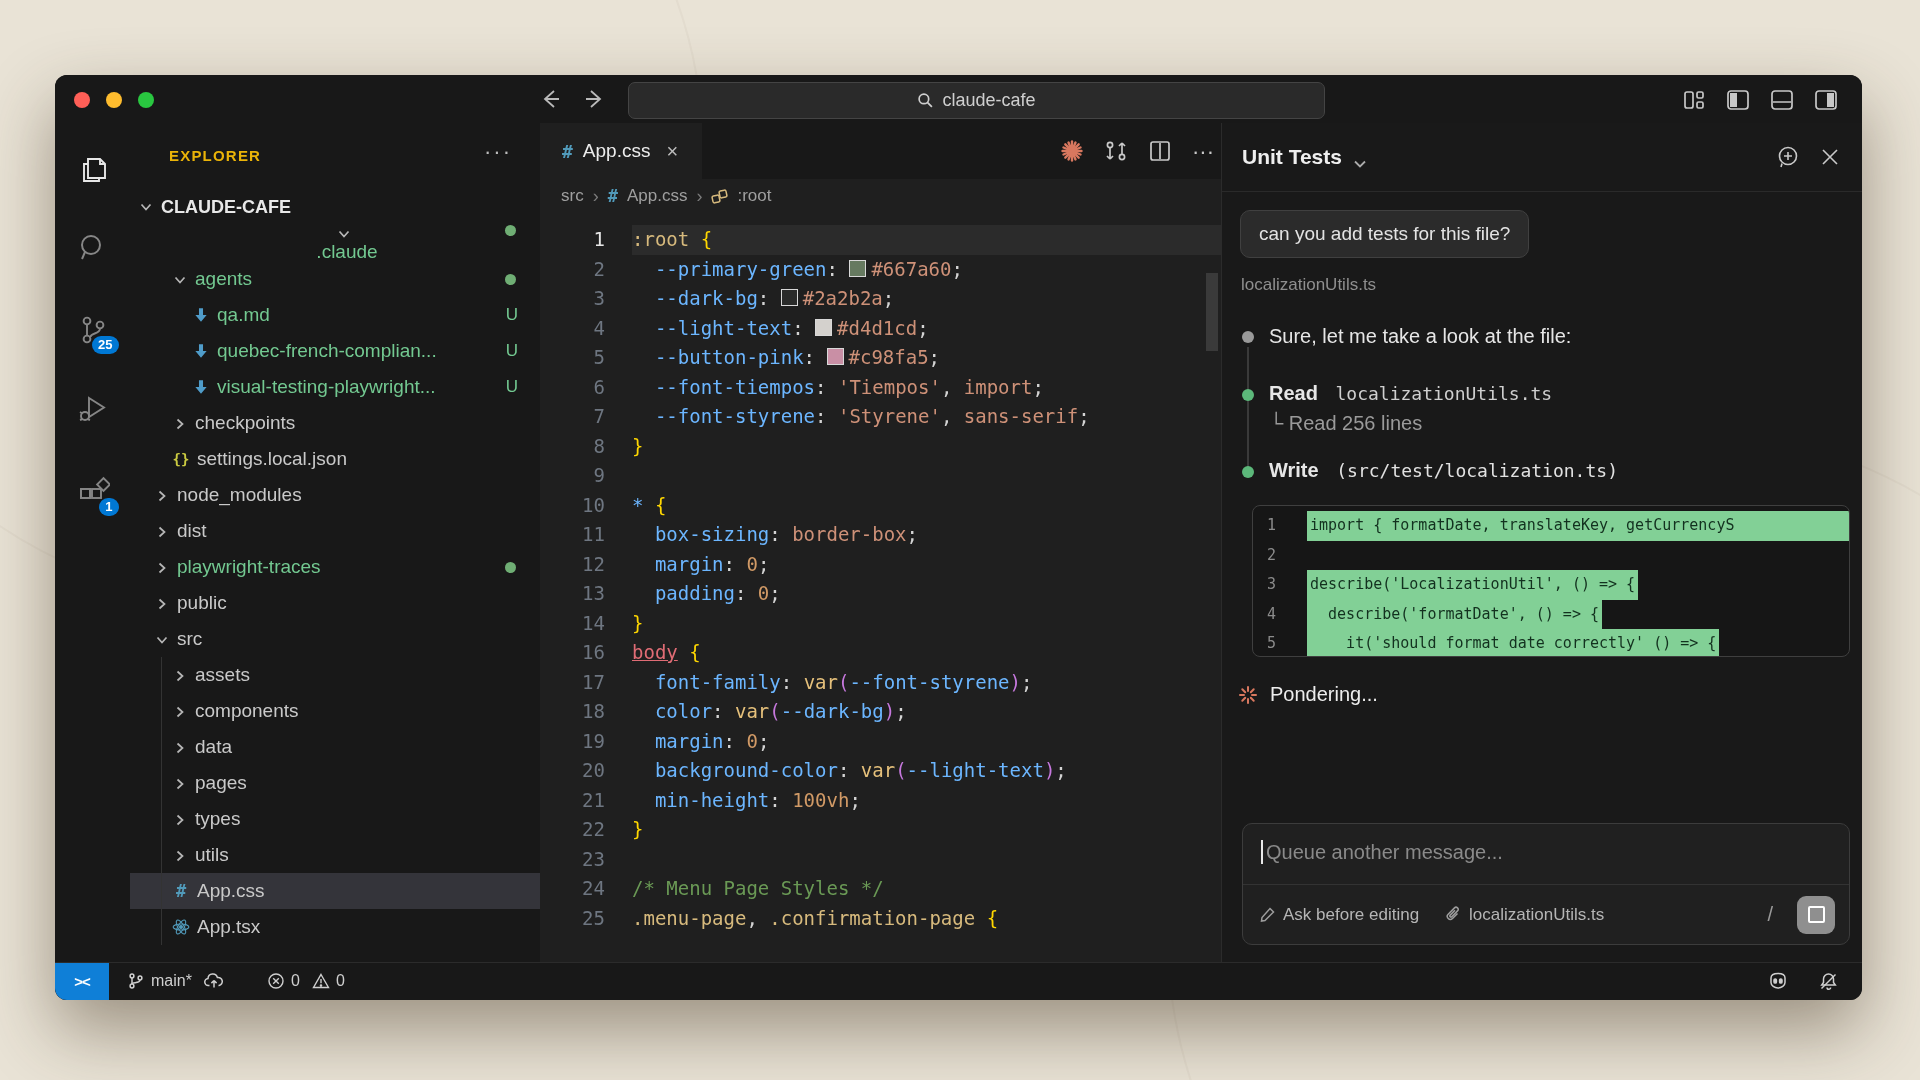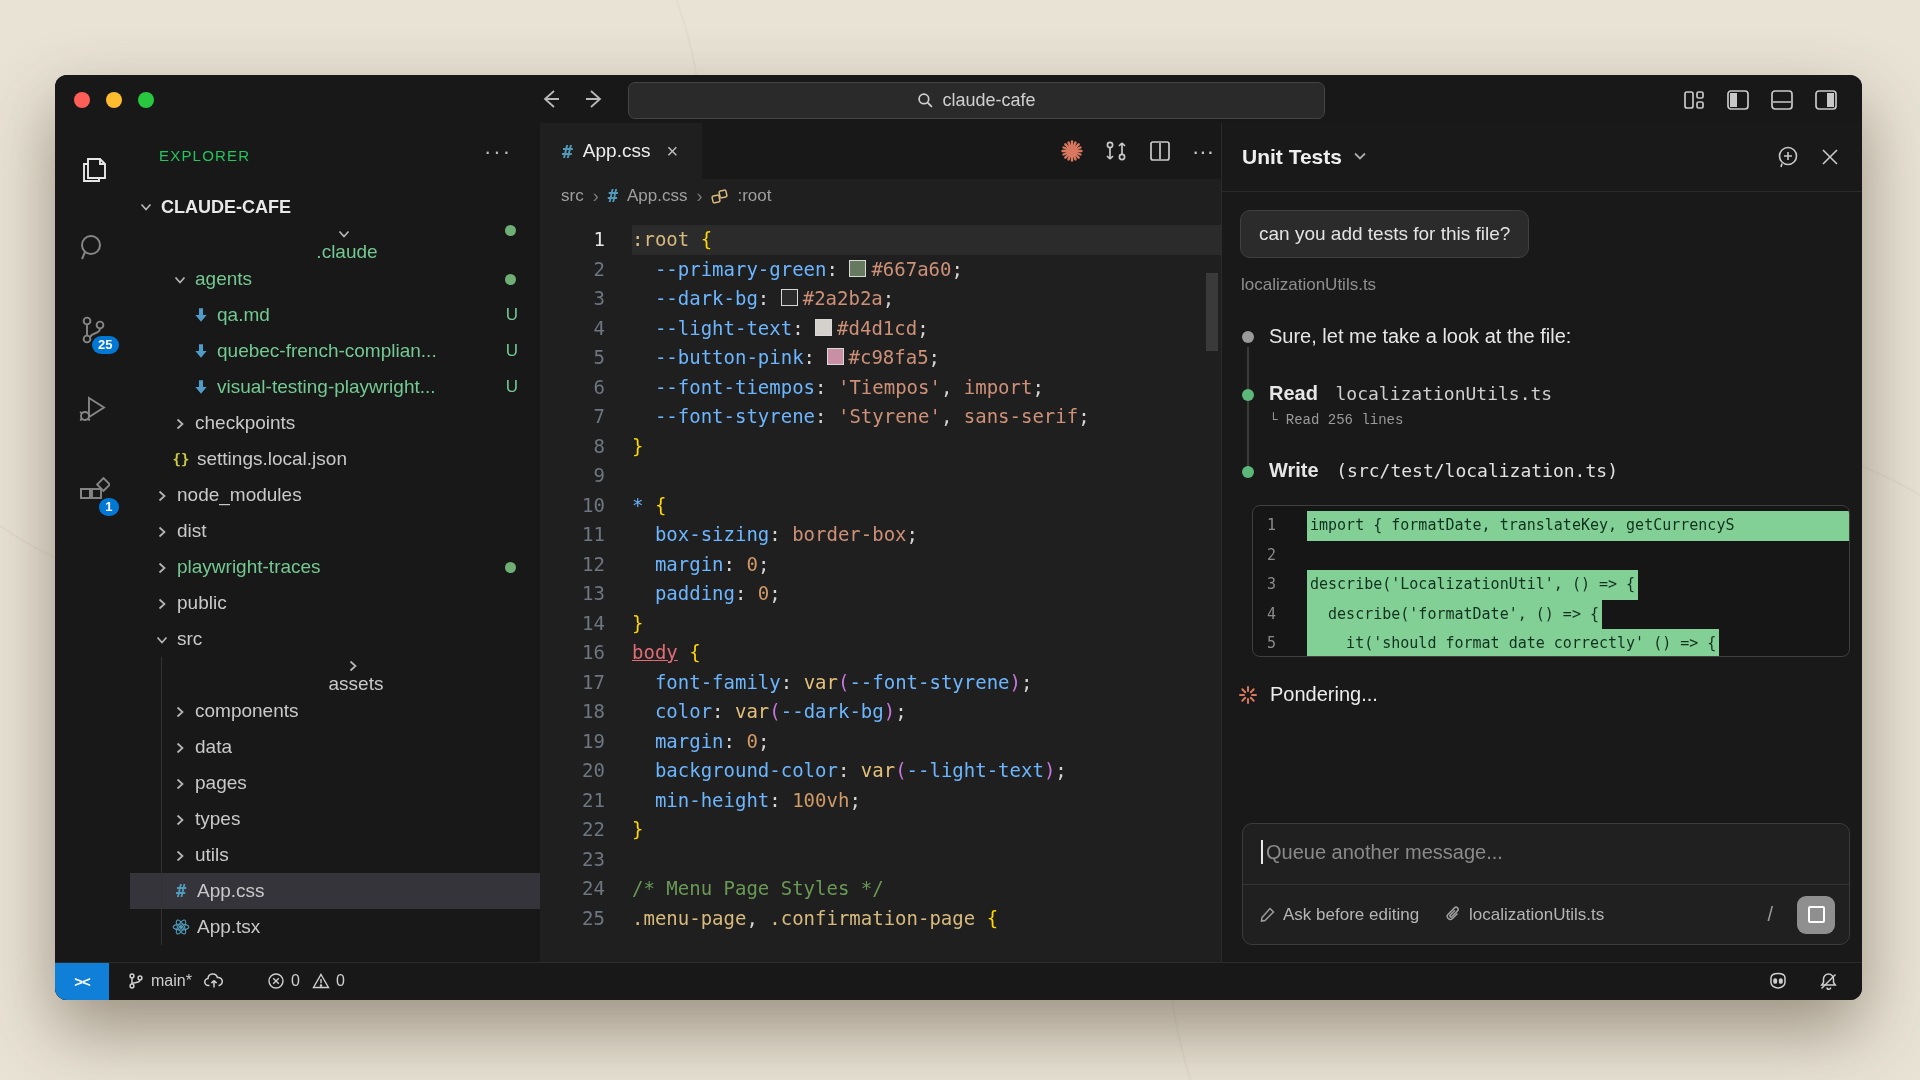--- a/index.html
+++ b/index.html
@@ -19,21 +19,21 @@
   .layouticon{position:absolute;top:14px;width:24px;height:22px;color:#c8c8c8;}
   
   .mainrow{position:absolute;left:0;top:48px;right:0;bottom:37px;}
   .activitybar{position:absolute;left:0;top:0;width:75px;bottom:0;background:#181818;}
   .act-item{position:absolute;left:50%;transform:translateX(-50%);width:34px;height:34px;color:#868686;}
   .act-item.active{color:#e7e7e7;}
   .act-badge{position:absolute;right:-9px;bottom:-7px;background:#0078d4;color:#fff;border-radius:20px;
              font-size:13px;font-weight:700;padding:2px 6px;line-height:14px;}
   .sidebar{position:absolute;left:75px;top:0;width:410px;bottom:0;background:#181818;color:#cccccc;}
   .sb-head{position:absolute;left:0;top:0;right:0;height:64px;}
-  .sb-title{position:absolute;left:29px;top:24px;font-size:15px;letter-spacing:1.2px;color:#22c55e;}
+  .sb-title{position:absolute;left:39px;top:24px;font-size:15px;letter-spacing:1.2px;color:#eab308;font-weight:bold;}
   .sb-more{position:absolute;right:28px;top:16px;font-size:22px;color:#bdbdbd;letter-spacing:2px;}
   .tree{position:absolute;left:0;top:66px;right:0;}
   .trow{position:relative;height:36px;display:flex;align-items:center;font-size:19px;color:#c9c9c9;white-space:nowrap;}
   .trow.sel{background:#34343a;}
   .trow.root{font-weight:700;color:#e8e8e8;font-size:18px;}
   .trow.green{color:#73c991;}
   .trow .chev{width:16px;height:16px;flex:0 0 16px;margin-right:7px;color:#b6b6b6;}
   .trow .ficon{width:18px;height:18px;flex:0 0 18px;margin-right:7px;display:flex;align-items:center;justify-content:center;
                font-family:"DejaVu Sans Mono",monospace;font-weight:700;}
   .trow .badge{position:absolute;right:22px;font-size:17px;color:#73c991;}
@@ -60,21 +60,21 @@
   .cline.active .txt{background:rgba(255,255,255,.055);}
   .cline.active .gut{color:#e6e6e6;}
   .tok-pse{color:#d7ba7d;} .tok-br{color:#ffd700;} .tok-prop{color:#6cb6ff;} .tok-pun{color:#d4d4d4;}
   .tok-val{color:#ce9178;} .tok-num{color:#d19a66;} .tok-fn{color:#e5c07b;} .tok-par{color:#c678dd;}
   .tok-cm{color:#6a9955;} .tok-sel{color:#d7ba7d;} .tok-tag{color:#e06c75;text-decoration:underline;} .tok-star{color:#6cb6ff;}
   .swatch{display:inline-block;width:15px;height:15px;border:1px solid #d8d8d8;vertical-align:-1px;margin-right:5px;}
   .scrollthumb{position:absolute;right:4px;top:150px;width:12px;height:78px;background:#4a4a4a;opacity:.65;}
   
   .panel{position:absolute;right:0;top:0;width:640px;bottom:0;background:#191919;border-left:1px solid #2b2b2b;color:#dedede;}
   .p-head{position:absolute;left:0;top:0;right:0;height:68px;border-bottom:1px solid #2a2a2a;}
-  .p-title{position:absolute;left:20px;top:22px;font-size:21px;font-weight:600;color:#efefef;display:flex;gap:10px;align-items:flex-start;}
+  .p-title{position:absolute;left:20px;top:22px;font-size:21px;font-weight:600;color:#efefef;display:flex;gap:10px;align-items:flex-end;}
   .p-title .chev{width:16px;height:16px;color:#aaa;}
   .p-ic{position:absolute;top:22px;width:24px;height:24px;color:#c9c9c9;}
   .bubble{position:absolute;left:18px;top:87px;padding:12px 18px;background:#2b2b2b;border:1px solid #404040;
           border-radius:10px;font-size:19px;color:#e3e3e3;}
   .ctxfile{position:absolute;left:19px;top:152px;font-size:17px;color:#8f8f8f;}
   .thread-line{position:absolute;left:25px;top:224px;width:2px;height:128px;background:#3a3a3a;}
   .t-dot{position:absolute;left:20px;width:12px;height:12px;border-radius:50%;}
   .t-row{position:absolute;left:47px;font-size:20px;color:#e6e6e6;white-space:nowrap;}
   .mono{font-family:"DejaVu Sans Mono",monospace;}
   .codeblock{position:absolute;left:30px;top:382px;width:596px;height:150px;border:1px solid #3f3f3f;
@@ -300,21 +300,21 @@
                   <path d="M5.5 3.5 L10.5 8 L5.5 12.5"></path>
                 </svg></span>
               <span>public</span>
             </div>
             <div class="trow" style="padding-left: 24px;">
               <span class="chev"><svg viewBox="0 0 16 16" fill="none" stroke="currentColor" stroke-width="1.7">
                   <path d="M3.5 5.5 L8 10.5 L12.5 5.5"></path>
                 </svg></span>
               <span>src</span>
             </div>
-            <div class="trow g" style="padding-left: 42px; flex-direction: column;">
+            <div class="trow g" style="padding-left: 42px;">
               <span class="chev"><svg viewBox="0 0 16 16" fill="none" stroke="currentColor" stroke-width="1.7">
                   <path d="M5.5 3.5 L10.5 8 L5.5 12.5"></path>
                 </svg></span>
               <span>assets</span>
             </div>
             <div class="trow g" style="padding-left: 42px;">
               <span class="chev"><svg viewBox="0 0 16 16" fill="none" stroke="currentColor" stroke-width="1.7">
                   <path d="M5.5 3.5 L10.5 8 L5.5 12.5"></path>
                 </svg></span>
               <span>components</span>
@@ -474,21 +474,21 @@
 
         <div class="thread-line"></div>
         <span class="t-dot" style="top:208px;background:#9a9a9a;"></span>
         <div class="t-row" style="top:202px;">Sure, let me take a look at the file:</div>
 
         <span class="t-dot" style="top:266px;background:#5cb87a;"></span>
         <div class="t-row" style="top:259px;">
           <b>Read</b>
           <span class="mono" style="font-size:18px;color:#cfcfcf;margin-left:12px;">localizationUtils.ts</span>
         </div>
-        <div class="t-row" style="top:289px;font-size:14px;color:#9a9a9a;font-family:Liberation Mono, monospace;">└ Read 256 lines</div>
+        <div class="t-row" style="top:289px;font-size:20px;color:#9a9a9a;">└ Read 256 lines</div>
 
         <span class="t-dot" style="top:343px;background:#5cb87a;"></span>
         <div class="t-row" style="top:336px;">
           <b>Write</b>
           <span class="mono" style="font-size:18px;color:#e2e2e2;margin-left:12px;">(src/test/localization.ts)</span>
         </div>
 
         <div class="codeblock" id="diff">
             <div style="height:5px;"></div>
             <div class="dline"><span class="gut">1</span><span class="hl full">import { formatDate, translateKey, getCurrencyS</span></div>

